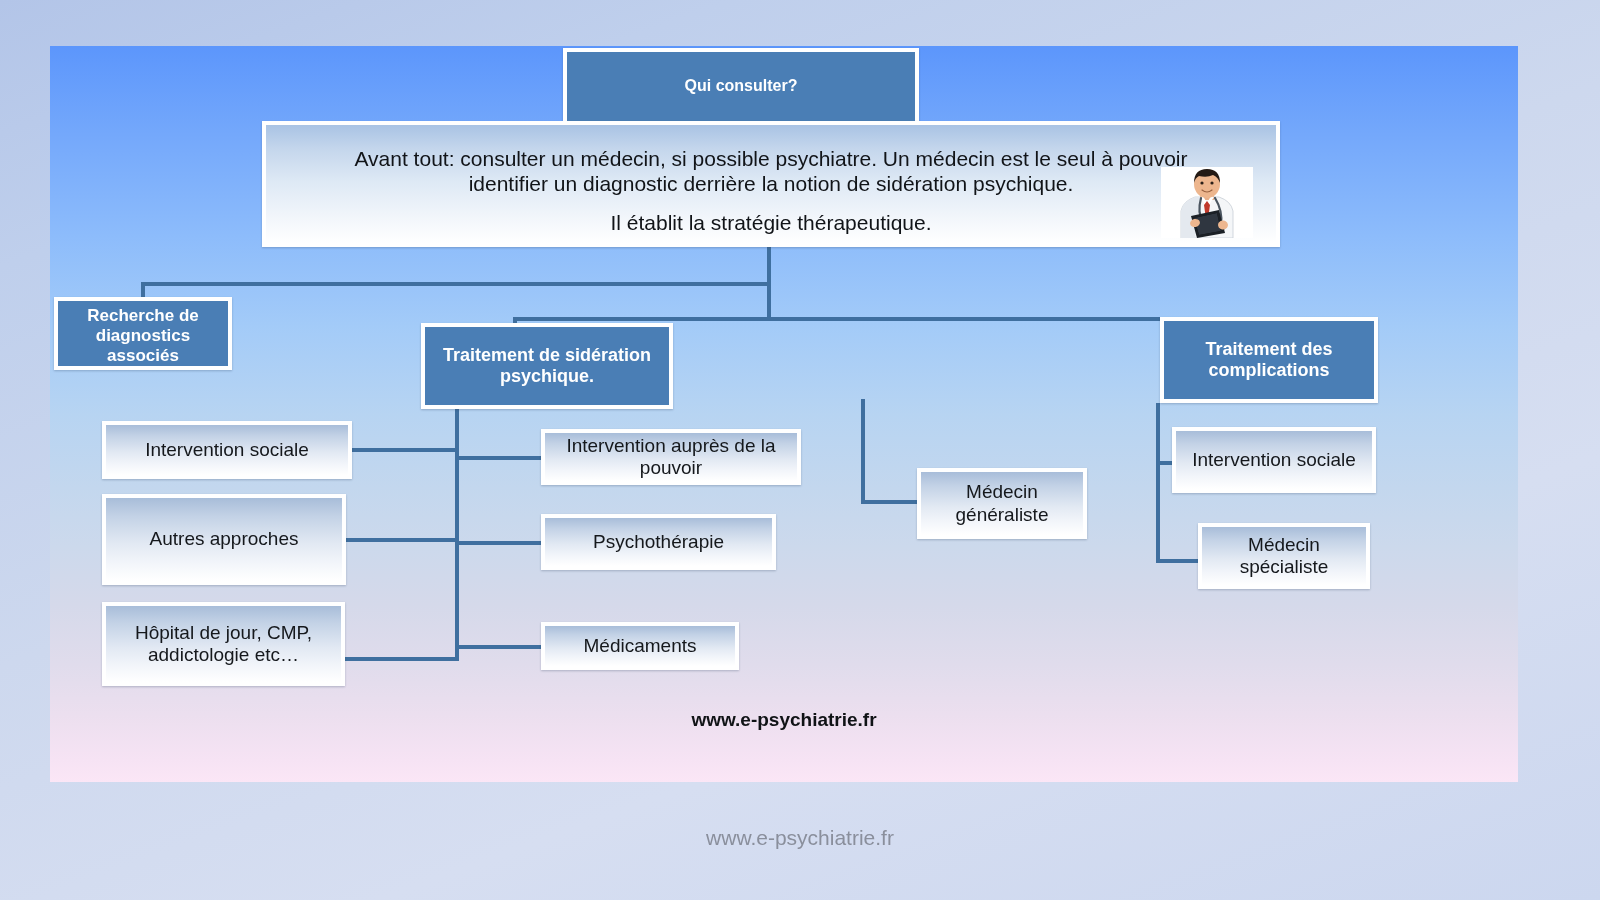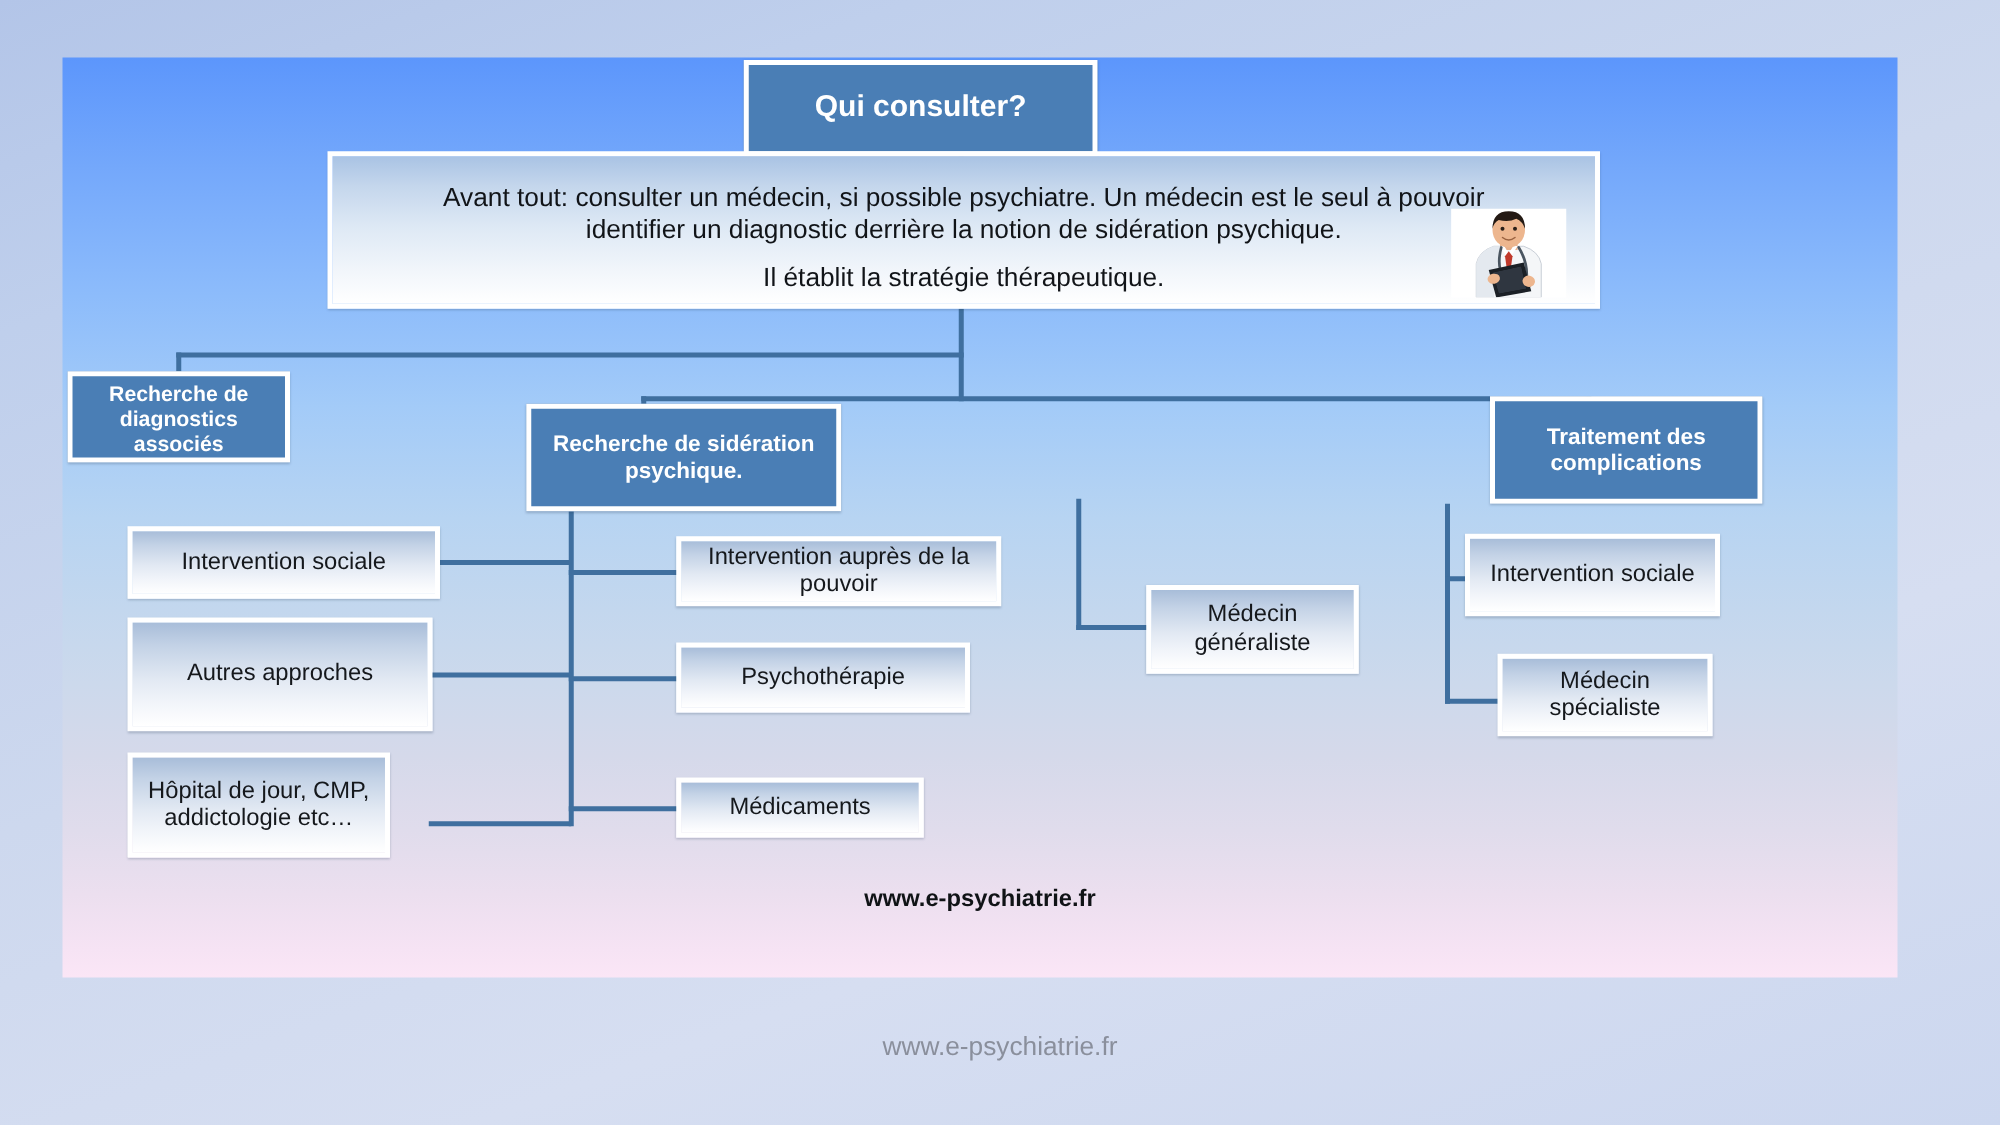--- a/index.html
+++ b/index.html
@@ -57,33 +57,33 @@
     background:linear-gradient(to bottom,#a8bdd9 0%,#c3d2e6 22%,#e2e9f3 55%,#f2f5fa 78%,#ffffff 100%);
     color:#15181c;
     font-weight:normal;
   }
   .intro{
     background:linear-gradient(to bottom,#a9c3e4 0%,#c4d6ec 20%,#dee9f5 48%,#eff4fa 74%,#ffffff 100%);
     color:#111418;
   }
 
   
-  #n-title{left:545px;top:2px;width:283px;height:77px;font-size:24px;}
+  #n-title{left:513px;top:2px;width:356px;height:77px;font-size:16px;}
   #n-intro{left:212px;top:75px;width:1018px;height:126px;
            display:block;padding:22px 26px 0 26px;font-size:21px;text-align:center;}
   #n-intro .l3{margin-top:14px;}
 
   #n-diag{left:4px;top:251px;width:178px;height:73px;font-size:17px;align-items:flex-end;}
   #n-trait{left:371px;top:277px;width:252px;height:86px;font-size:18px;}
   #n-orga{left:786px;top:267px;width:250px;height:86px;font-size:18px;}
-  #n-comp{left:1110px;top:271px;width:218px;height:86px;font-size:18px;margin-left:32px;}
+  #n-comp{left:1110px;top:271px;width:218px;height:86px;font-size:18px;}
 
   #n-is1{left:52px;top:375px;width:250px;height:58px;font-size:19px;}
   #n-autres{left:52px;top:448px;width:244px;height:91px;font-size:19px;}
-  #n-hop{left:52px;top:556px;width:210px;height:84px;font-size:19px;}
+  #n-hop{left:52px;top:556px;width:243px;height:84px;font-size:19px;}
 
   #n-fam{left:491px;top:383px;width:260px;height:56px;font-size:19px;}
   #n-psy{left:491px;top:468px;width:235px;height:56px;font-size:19px;align-items:center;}
   #n-med{left:491px;top:576px;width:198px;height:48px;font-size:19px;}
 
   #n-gen{left:867px;top:422px;width:170px;height:71px;font-size:19px;}
 
   #n-is2{left:1122px;top:381px;width:204px;height:66px;font-size:19px;}
   #n-spec{left:1148px;top:477px;width:172px;height:66px;font-size:19px;}
 
@@ -185,21 +185,21 @@
 
         <ellipse cx="34" cy="56" rx="5" ry="4" fill="#edb68e" transform="rotate(-12 34 56)"></ellipse>
         <ellipse cx="62" cy="58" rx="5" ry="4.5" fill="#edb68e" transform="rotate(12 62 58)"></ellipse>
       </svg>
     </div>
 
     <div class="node solid" id="n-diag">
       <span>Recherche de diagnostics associés</span>
     </div>
     <div class="node solid" id="n-trait">
-      <span>Recherche de sidération psychique.</span>
+      <span>Traitement de sidération psychique.</span>
     </div>
     <div class="node solid" id="n-comp">
       <span>Traitement des complications</span>
     </div>
 
     <div class="node pale" id="n-is1">
       <span>Intervention sociale</span>
     </div>
     <div class="node pale" id="n-autres">
       <span>Autres approches</span>

